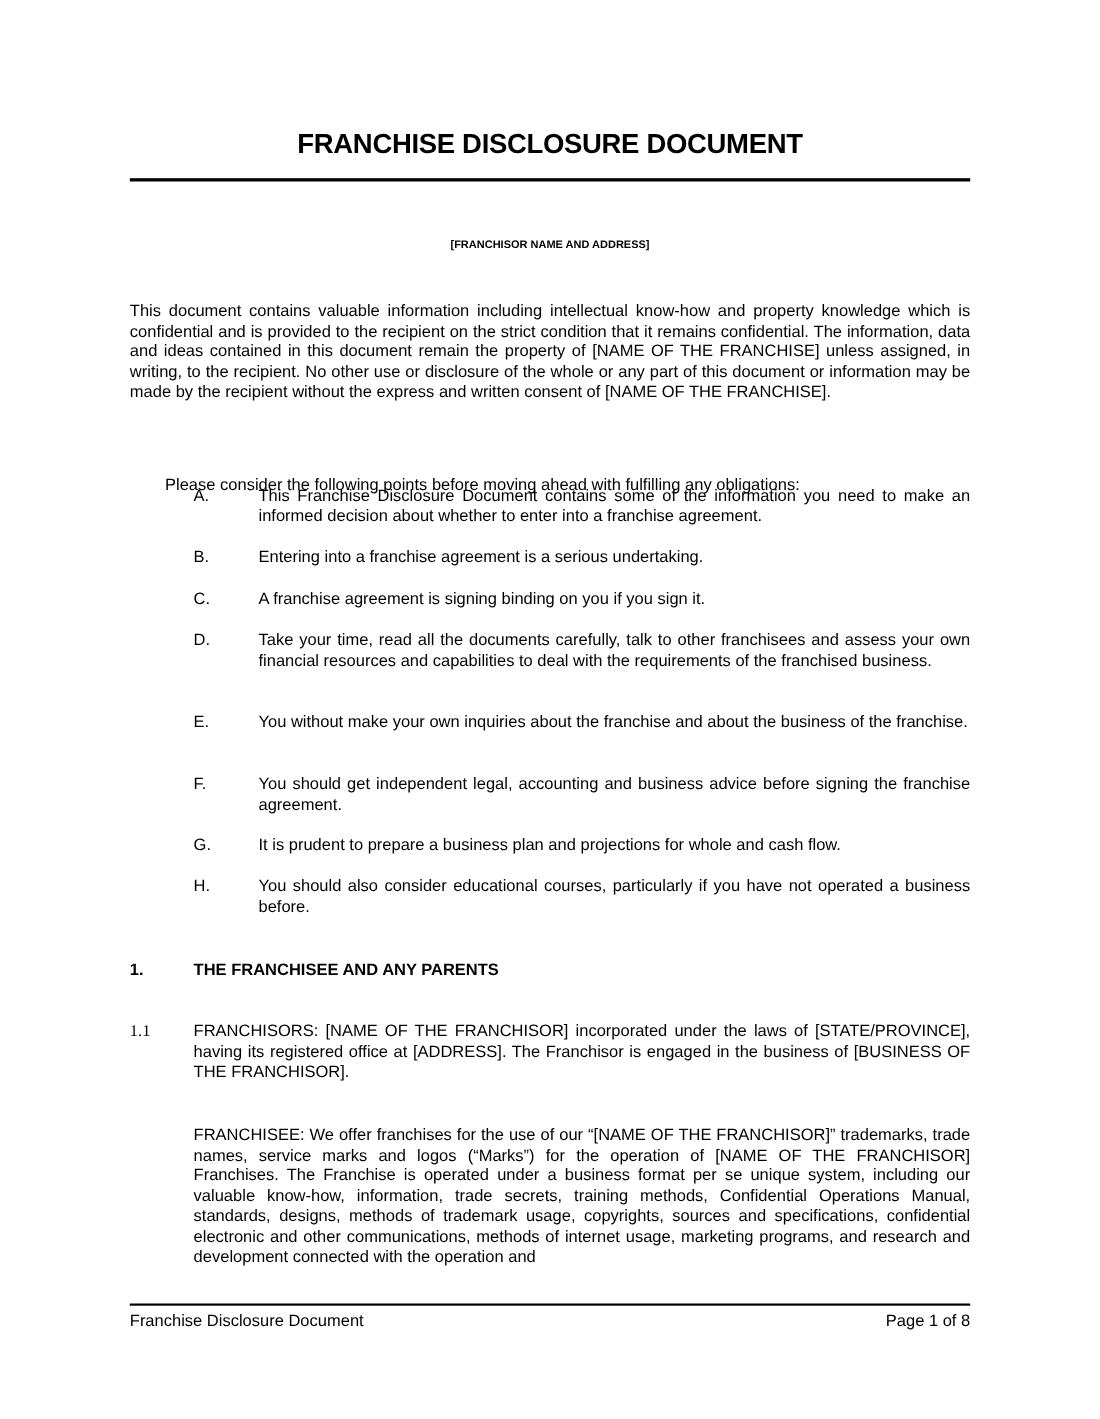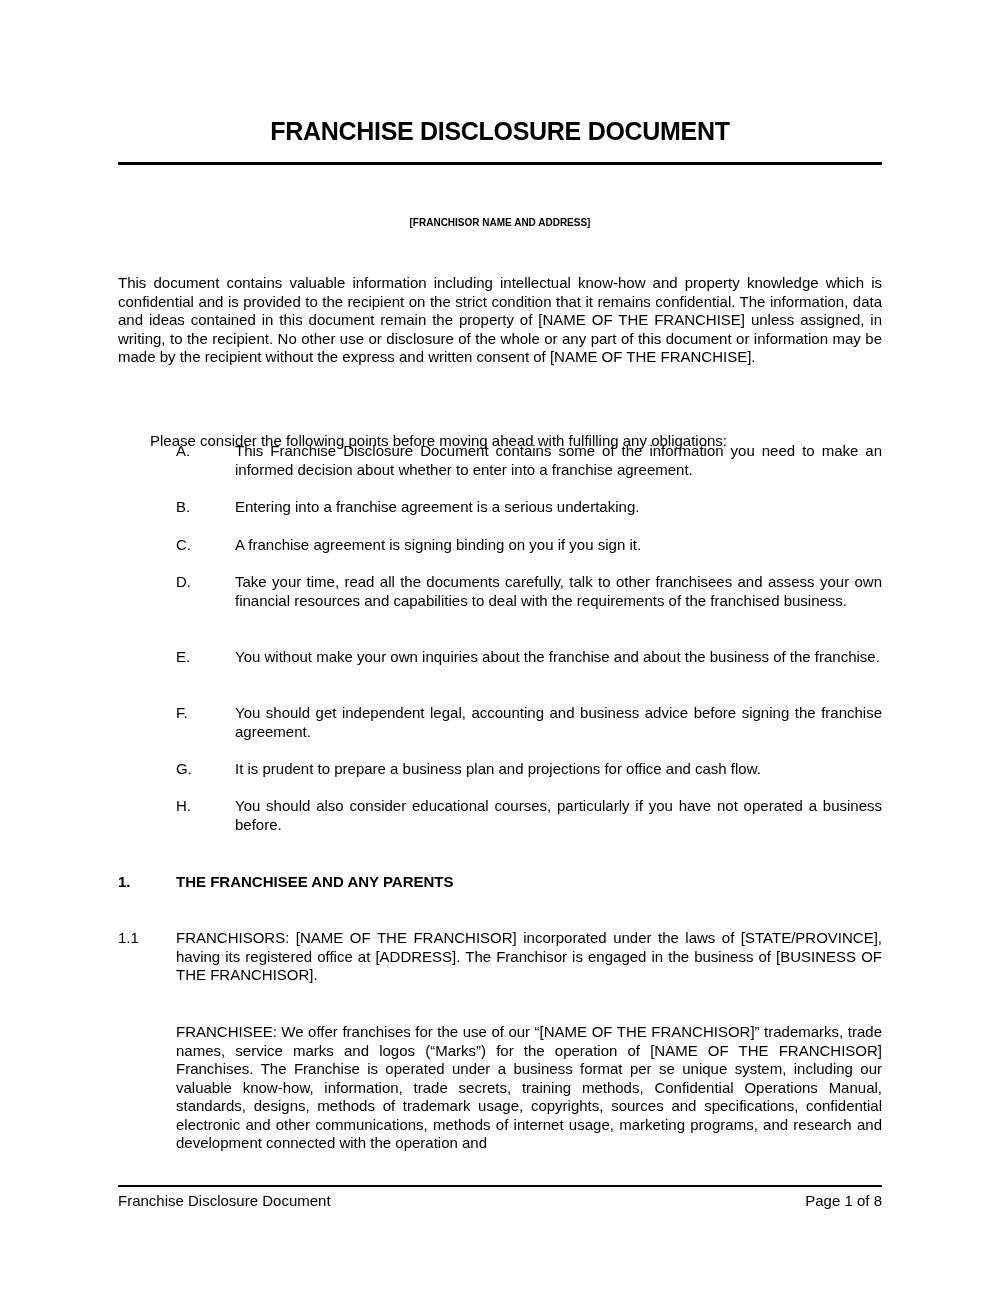--- a/index.html
+++ b/index.html
@@ -16,21 +16,21 @@
   .intro { top: 274px; }
   .consider { top: 432px; text-align: left; margin-left: 32px; }
   .list { position: absolute; left: 0; width: 764px; top: 442px; }
   .li { position: absolute; left: 0; width: 764px; font-size: 15px; line-height: 18.5px; }
   .li .lbl { position: absolute; left: 58px; top: 0; }
   .li .txt { position: absolute; left: 117px; top: 0; width: 647px; text-align: justify; }
   .sec { position: absolute; top: 873px; left: 0; width: 764px; font-weight: bold; font-size: 15px; }
   .sec .num { position: absolute; left: 0; }
   .sec .t { position: absolute; left: 58px; white-space: nowrap; }
   .sub { position: absolute; left: 0; width: 764px; font-size: 15px; line-height: 18.5px; }
-  .sub .num { position: absolute; left: 0; top: 0; }
+  .sub .num { position: absolute; left: 0; top: 0; font-family: Liberation Serif, serif; }
   .sub .txt { position: absolute; left: 58px; top: 0; width: 706px; text-align: justify; }
   .footer-rule { position: absolute; top: 1185px; left: 0; width: 764px; height: 2px; background: #000; }
   .footer { position: absolute; top: 1192px; left: 0; width: 764px; font-size: 15px; }
   .footer .left { position: absolute; left: 0; }
   .footer .right { position: absolute; right: 0; }
 </style>
 </head>
 <body>
 
 <div class="page">
@@ -61,21 +61,21 @@
     <div class="li" style="top:206px;">
       <span class="lbl">E.</span>
       <span class="txt">You without make your own inquiries about the franchise and about the business of the franchise.</span>
     </div>
     <div class="li" style="top:262px;">
       <span class="lbl">F.</span>
       <span class="txt">You should get independent legal, accounting and business advice before signing the franchise agreement.</span>
     </div>
     <div class="li" style="top:318px;">
       <span class="lbl">G.</span>
-      <span class="txt">It is prudent to prepare a business plan and projections for office and cash flow.</span>
+      <span class="txt">It is prudent to prepare a business plan and projections for whole and cash flow.</span>
     </div>
     <div class="li" style="top:355px;">
       <span class="lbl">H.</span>
       <span class="txt">You should also consider educational courses, particularly if you have not operated a business before.</span>
     </div>
   </div>
 
   <div class="sec">
     <span class="num">1.</span>
     <span class="t">THE FRANCHISEE AND ANY PARENTS</span>

